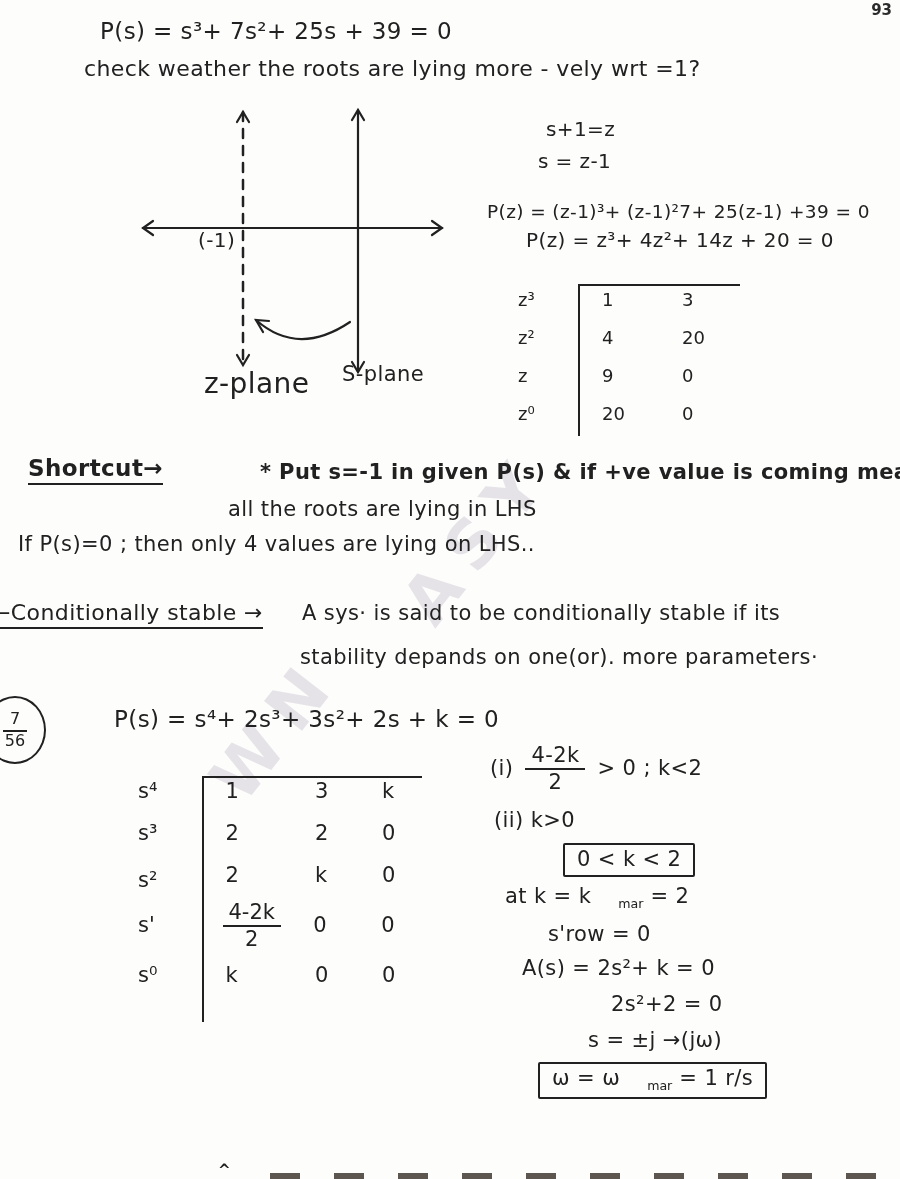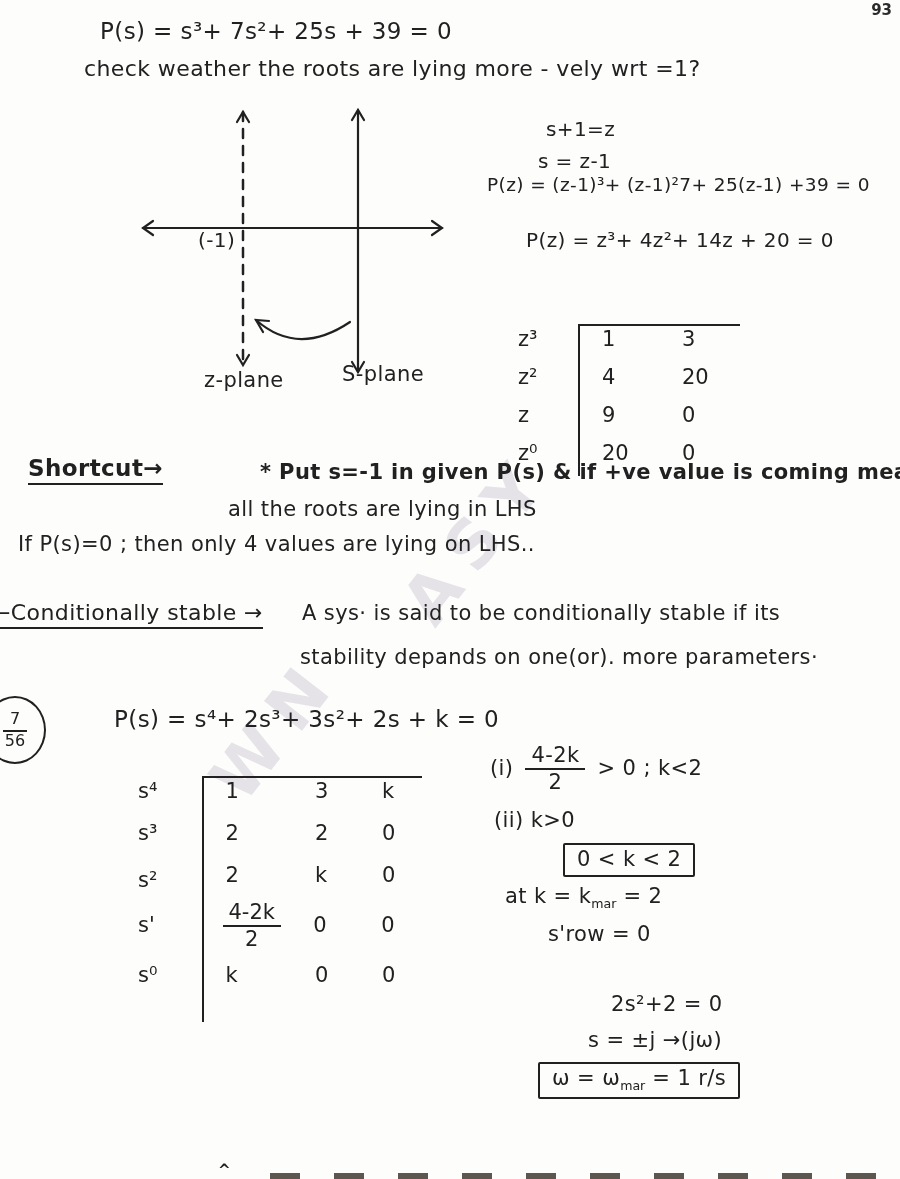--- a/index.html
+++ b/index.html
@@ -8,21 +8,21 @@
     background:#fdfdfc;overflow:hidden;
     font-family:"DejaVu Sans",sans-serif;color:#212121;
   }
   .abs{position:absolute;line-height:1.15;white-space:nowrap;}
   .hw{letter-spacing:0.4px;}
   .underlined{border-bottom:2.3px solid #212121;padding-bottom:2px;}
   .hand-box{border:2.3px solid #212121;border-radius:2px;padding:2px 12px 4px;display:inline-block;}
   .frac{display:inline-flex;flex-direction:column;align-items:center;line-height:1.05;}
   .frac .num{border-bottom:2.2px solid #212121;padding:0 6px 2px;text-align:center;}
   .frac .den{padding-top:1px;}
-  .sub{font-size:0.6em;vertical-align:-5px;letter-spacing:0;}
+  .sub{font-size:0.6em;vertical-align:-5px;letter-spacing:0;margin-left:27px;}
   
   .routh{position:absolute;}
   .routh .vline{position:absolute;width:0;border-left:2.5px solid #212121;}
   .routh .topline{position:absolute;height:0;border-top:2.5px solid #212121;}
   .r-row{display:flex;align-items:center;}
   .r-pow{display:inline-block;text-align:left;}
   .r-cell{display:inline-block;}
   
   .diagram-label{position:absolute;}
   .wm{position:absolute;color:rgba(172,162,178,0.28);font-weight:bold;
@@ -59,29 +59,29 @@
 
       <line x1="238" y1="15" x2="238" y2="277"></line>
       <polyline points="232,25 238,15 244,25"></polyline>
       <polyline points="232,267 238,277 244,267"></polyline>
 
       <path d="M 230 227 Q 178 262 136 225"></path>
       <polyline points="149,226 136,225 143,237"></polyline>
     </g>
   </svg>
   <div class="abs hw diagram-label" style="left:198px;top:229px;font-size:20px;">(-1)</div>
-  <div class="abs hw diagram-label" style="left:204px;top:368px;font-size:21px;">z-plane</div>
+  <div class="abs hw diagram-label" style="left:204px;top:368px;font-size:28px;">z-plane</div>
   <div class="abs hw diagram-label" style="left:342px;top:362px;font-size:21px;">S-plane</div>
 
   <div class="abs hw" style="left:546px;top:118px;font-size:20px;">s+1=z</div>
   <div class="abs hw" style="left:538px;top:150px;font-size:20px;">s = z-1</div>
-  <div class="abs hw" style="left:487px;top:174px;font-size:18.5px;">P(z) = (z-1)³+ (z-1)²7+ 25(z-1) +39 = 0</div>
+  <div class="abs hw" style="left:487px;top:201px;font-size:18.5px;">P(z) = (z-1)³+ (z-1)²7+ 25(z-1) +39 = 0</div>
   <div class="abs hw" style="left:490px;top:229px;font-size:20px;margin-left:36px;">P(z) =  z³+ 4z²+ 14z + 20 = 0</div>
 
-  <div class="routh" style="left:518px;top:280px;width:240px;font-size:21px;margin-top:40px;">
+  <div class="routh" style="left:518px;top:280px;width:240px;font-size:18px;">
     <div class="vline" style="left:60px;top:4px;height:152px;"></div>
     <div class="topline" style="left:60px;top:4px;width:162px;"></div>
     <div class="r-row" style="height:38px;">
       <span class="r-pow" style="width:60px;">z³</span>
       <span class="r-cell" style="width:80px;padding-left:24px;">1</span>
       <span class="r-cell" style="width:70px;">3</span>
     </div>
     <div class="r-row" style="height:38px;">
       <span class="r-pow" style="width:60px;">z²</span>
       <span class="r-cell" style="width:80px;padding-left:24px;">4</span>
@@ -167,20 +167,21 @@
 
   <div class="abs hw" style="left:494px;top:808px;font-size:21px;">(ii)   k&gt;0</div>
 
   <div class="abs hw hand-box" style="left:563px;top:843px;font-size:21px;">0 &lt; k &lt; 2</div>
 
   <div class="abs hw" style="left:505px;top:884px;font-size:21px;">
     <span>at k = k</span><span class="sub">mar</span><span> = 2</span>
   </div>
 
   <div class="abs hw" style="left:548px;top:922px;font-size:21px;">s'row = 0</div>
+  <div class="abs hw" style="left:522px;top:956px;font-size:21px;">A(s) = 2s²+ k = 0</div>
   <div class="abs hw" style="left:611px;top:992px;font-size:21px;">2s²+2 = 0</div>
   <div class="abs hw" style="left:588px;top:1028px;font-size:21px;">s = ±j →(jω)</div>
 
   <div class="abs hw hand-box" style="left:538px;top:1062px;font-size:21px;">
     <span>ω = ω</span><span class="sub">mar</span><span> = 1 r/s</span>
   </div>
 
   <span class="abs" style="left:218px;bottom:0px;font-size:15px;font-weight:bold;">^</span>
   <div class="bottom-strip"></div>
 

